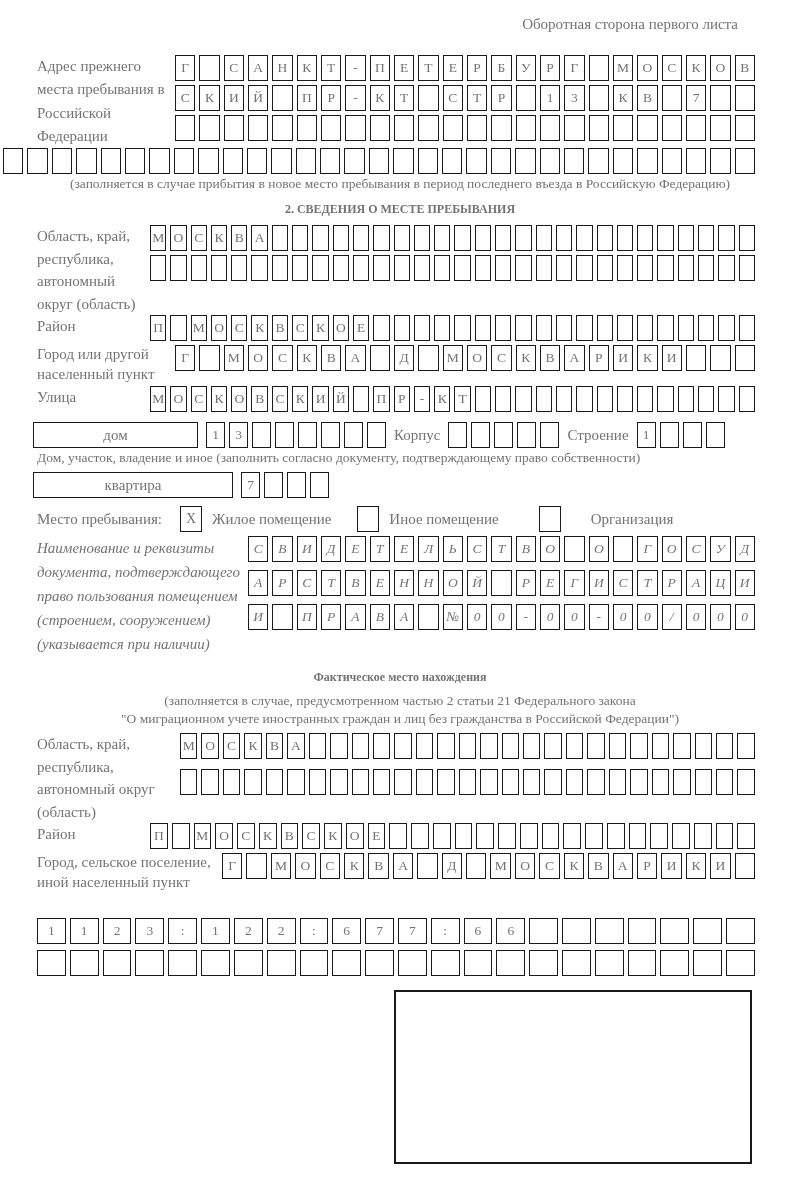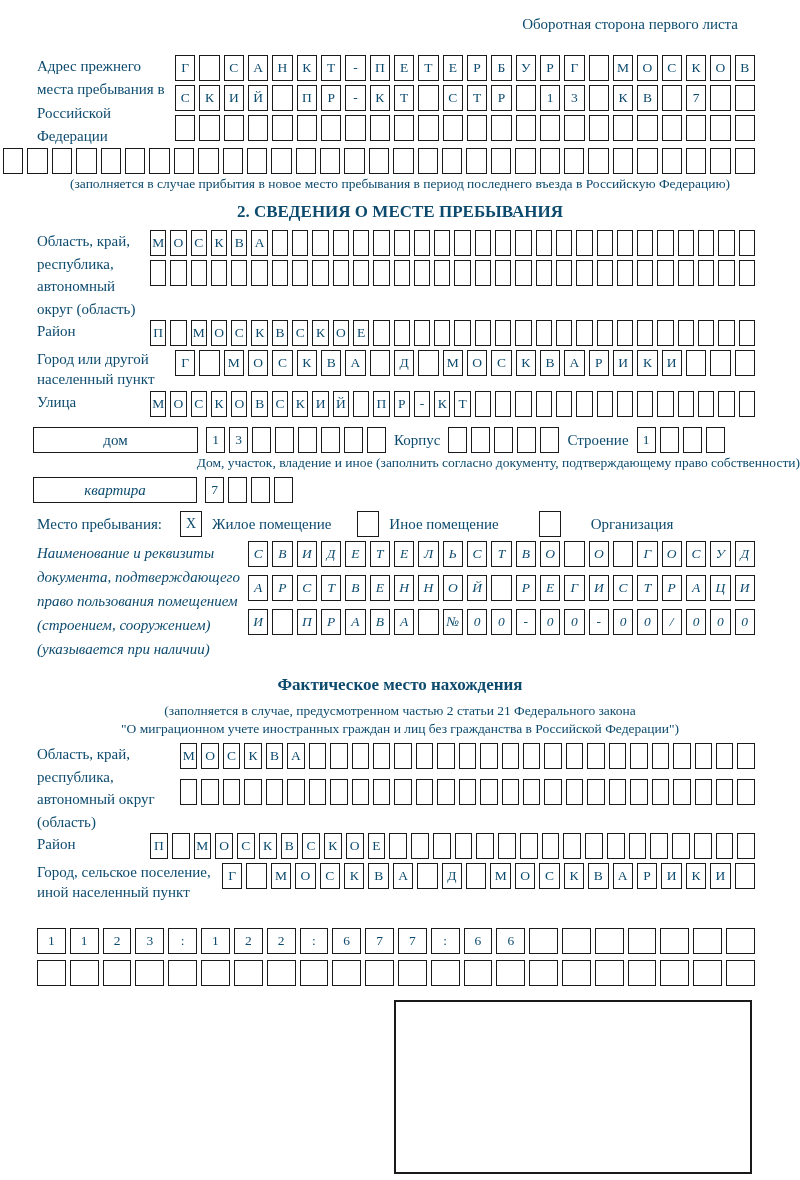--- a/index.html
+++ b/index.html
@@ -1,36 +1,36 @@
 <!DOCTYPE html>
 <html><head>
 <meta charset="utf-8">
 <style>
   html,body{margin:0;padding:0;background:#ffffff;}
   .page{
     width:800px;height:1180px;box-sizing:border-box;
     font-family:"Liberation Serif","DejaVu Serif",serif;
-    color:#0c4a6e;background:#fff;position:relative;overflow:hidden;
+    color:#737373;background:#fff;position:relative;overflow:hidden;
     padding-top:16px;
   }
   .header-note{ text-align:right; padding-right:62px; font-size:15px; margin-bottom:22px;}
   .indent{ margin-left:37px; margin-right:45px; }
   .fieldrow{ display:flex; align-items:flex-start; }
   .flabel{ font-size:15px; line-height:1.5; flex:0 0 auto; }
   .cellcol{ flex:1 1 auto; min-width:0; }
   .cellrow{ display:flex; gap:4px; height:26px; margin-bottom:4px; }
   .cell{
     flex:1 1 0; min-width:0; border:1.5px solid #1a1a1a; background:#fff;
     display:flex; align-items:center; justify-content:center;
     font-size:13.5px; line-height:1;
   }
   .fixed .cell{ flex:0 0 17px; }
   .fullrow{ margin:0 45px 0 3px; }
   .smallnote{ font-size:13.5px; text-align:center; margin-top:2px; }
-  .section-title{ font-size:17px; font-weight:bold; text-align:center; margin:10px 0 8px 0; }
+  .section-title{ font-size:12px; font-weight:bold; text-align:center; margin:10px 0 8px 0; }
   .labelbox{
     border:1.5px solid #1a1a1a; height:26px; display:flex; align-items:center;
     justify-content:center; font-size:15px; box-sizing:border-box;
   }
   .inline-label{ font-size:15px; line-height:26px; white-space:nowrap; }
   .checkbox{
     width:20px; height:24px; border:1.5px solid #1a1a1a; display:inline-flex;
     align-items:center; justify-content:center; font-size:14px; flex:0 0 auto;
   }
   .mesto-row{ display:flex; align-items:center; margin-top:8px; }
@@ -365,24 +365,24 @@
         <div class="cell"></div>
       </div>
     <div class="inline-label">Строение</div>
     <div class="cellrow fixed" style="margin-bottom:0;">
         <div class="cell">1</div>
         <div class="cell"></div>
         <div class="cell"></div>
         <div class="cell"></div>
       </div>
   </div>
-  <div class="smallnote" style="text-align:right;margin-left:37px;">Дом, участок, владение и иное (заполнить согласно документу, подтверждающему право собственности)</div>
+  <div class="smallnote" style="text-align:left;margin-left:37px;">Дом, участок, владение и иное (заполнить согласно документу, подтверждающему право собственности)</div>
 
   <div style="margin-left:33px;display:flex;gap:8px;align-items:center;margin-top:6px;">
-    <div class="labelbox" style="width:164px;font-style:italic;">квартира</div>
+    <div class="labelbox" style="width:200px;">квартира</div>
     <div class="cellrow fixed" style="margin-bottom:0;">
         <div class="cell">7</div>
         <div class="cell"></div>
         <div class="cell"></div>
         <div class="cell"></div>
       </div>
   </div>
 
   <div class="mesto-row indent">
     <span class="flabel">Место пребывания:</span>

